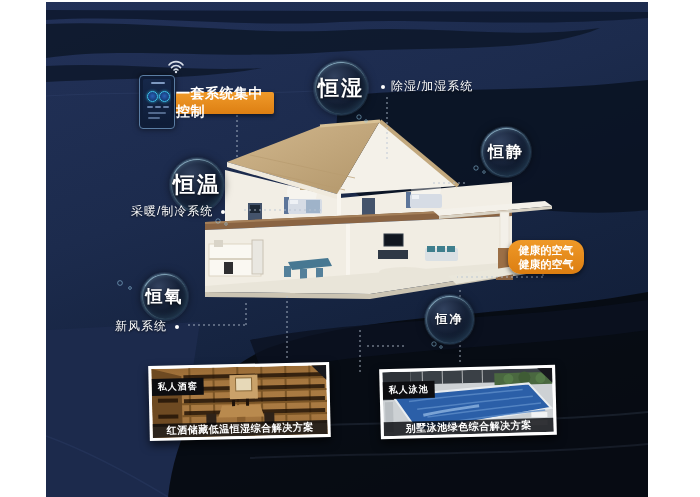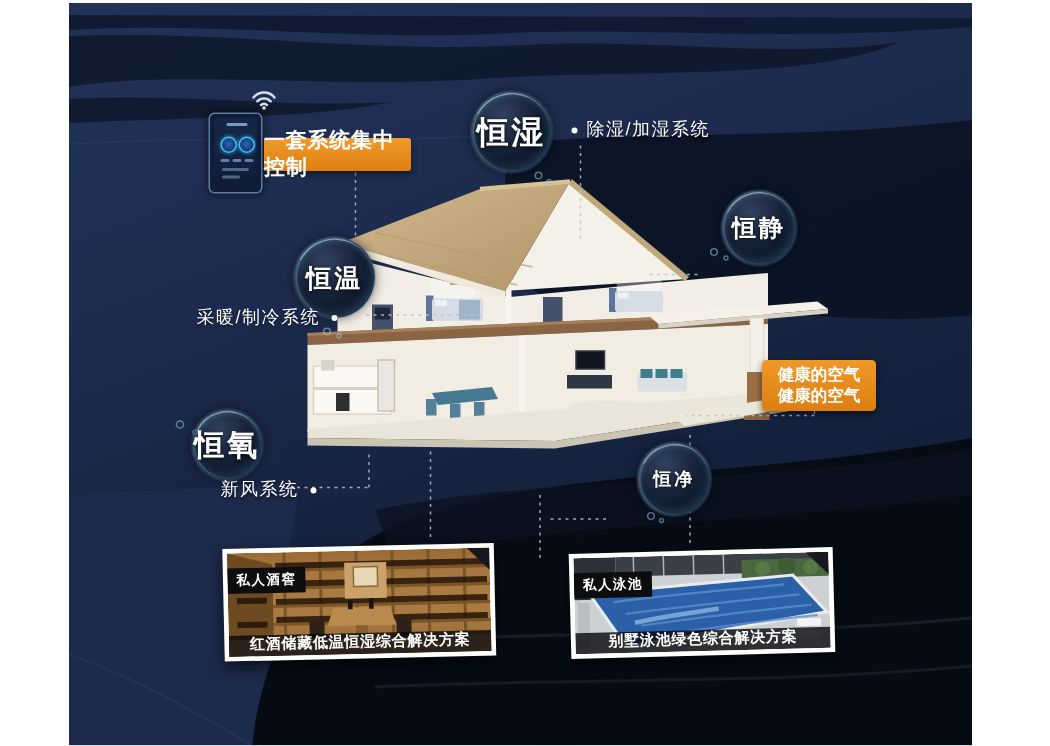--- a/index.html
+++ b/index.html
@@ -13,41 +13,41 @@
   .bubble{position:absolute;border-radius:50%;display:flex;align-items:center;justify-content:center;
     color:#fff;font-weight:bold;letter-spacing:2px;text-shadow:0 1px 3px rgba(0,0,0,.75);
     background:radial-gradient(circle at 38% 30%, #32425f 0%, #18243b 42%, #0b1526 72%, #0f1b30 100%);
     box-shadow:inset 1px 2px 4px rgba(170,225,250,.30), inset -2px -4px 6px rgba(110,175,215,.22),
                0 0 8px rgba(0,0,0,.55), 0 0 0 1px rgba(125,175,215,.20);}
   .bubble::before{content:"";position:absolute;inset:1px;border-radius:50%;
     border-top:1px solid rgba(195,240,255,.5);border-left:1px solid rgba(195,240,255,.18);
     transform:rotate(-18deg);}
   .b1{left:314px;top:61px;width:54px;height:54px;font-size:21px;}
   .b2{left:463px;top:127px;width:50px;height:50px;font-size:16px;margin-left:18px;}
-  .b3{left:196px;top:158px;width:54px;height:54px;font-size:17px;}
-  .b4{left:128px;top:273px;width:47px;height:47px;font-size:20px;}
+  .b3{left:170px;top:158px;width:54px;height:54px;font-size:22px;}
+  .b4{left:141px;top:273px;width:47px;height:47px;font-size:17px;}
   .b5{left:425px;top:295px;width:49px;height:49px;font-size:12px;}
 
   
   .lbl{position:absolute;color:#fff;font-size:12px;font-weight:normal;letter-spacing:1px;
        white-space:nowrap;text-shadow:0 1px 2px rgba(0,0,0,.7);display:flex;align-items:center;}
   .lbl.dotL::before{content:"";width:4px;height:4px;border-radius:50%;background:#fff;margin-right:6px;flex:0 0 auto;}
   .lbl.dotR::after{content:"";width:4px;height:4px;border-radius:50%;background:#fff;margin-left:8px;flex:0 0 auto;}
   .l1{left:381px;top:78px;}
   .l2{left:469px;top:176px;}
   .l3{left:131px;top:203px;}
-  .l4{left:115px;top:318px;margin-left:32px;}
+  .l4{left:115px;top:318px;}
   .l5{left:407px;top:340px;}
 
   
   .ctrl-label{position:absolute;left:176px;top:92px;width:98px;height:22px;border-radius:2px;
     background:linear-gradient(#f09a2a,#dd7f12);display:flex;align-items:center;justify-content:center;
     color:#fff;font-weight:bold;font-size:14px;letter-spacing:.5px;
     font-family:"Liberation Serif",serif;box-shadow:0 2px 4px rgba(0,0,0,.5);}
-  .hl-box{position:absolute;left:508px;top:240px;width:72px;border-radius:3px;padding:3px 2px;
+  .hl-box{position:absolute;left:508px;top:240px;width:72px;border-radius:13px;padding:3px 2px;
     background:linear-gradient(#ef9928,#dc7e11);color:#fff;text-align:center;
     font-family:"Liberation Serif",serif;font-weight:bold;font-size:11px;line-height:14px;
     box-shadow:0 2px 5px rgba(0,0,0,.55);}
 
   
   .phone{position:absolute;left:139px;top:75px;width:34px;height:52px;border-radius:4px;
     background:#0f1d38;border:1px solid #5a7da3;box-shadow:0 0 6px rgba(0,0,0,.6);}
   .phone .scr{position:absolute;inset:3px;background:linear-gradient(#16284a,#0e1c37);border-radius:2px;overflow:hidden;}
   .phone .hd{position:absolute;left:8px;top:3px;width:14px;height:2px;background:#7e99c0;border-radius:1px;}
   .phone .dial{position:absolute;top:12px;width:9px;height:9px;border-radius:50%;

